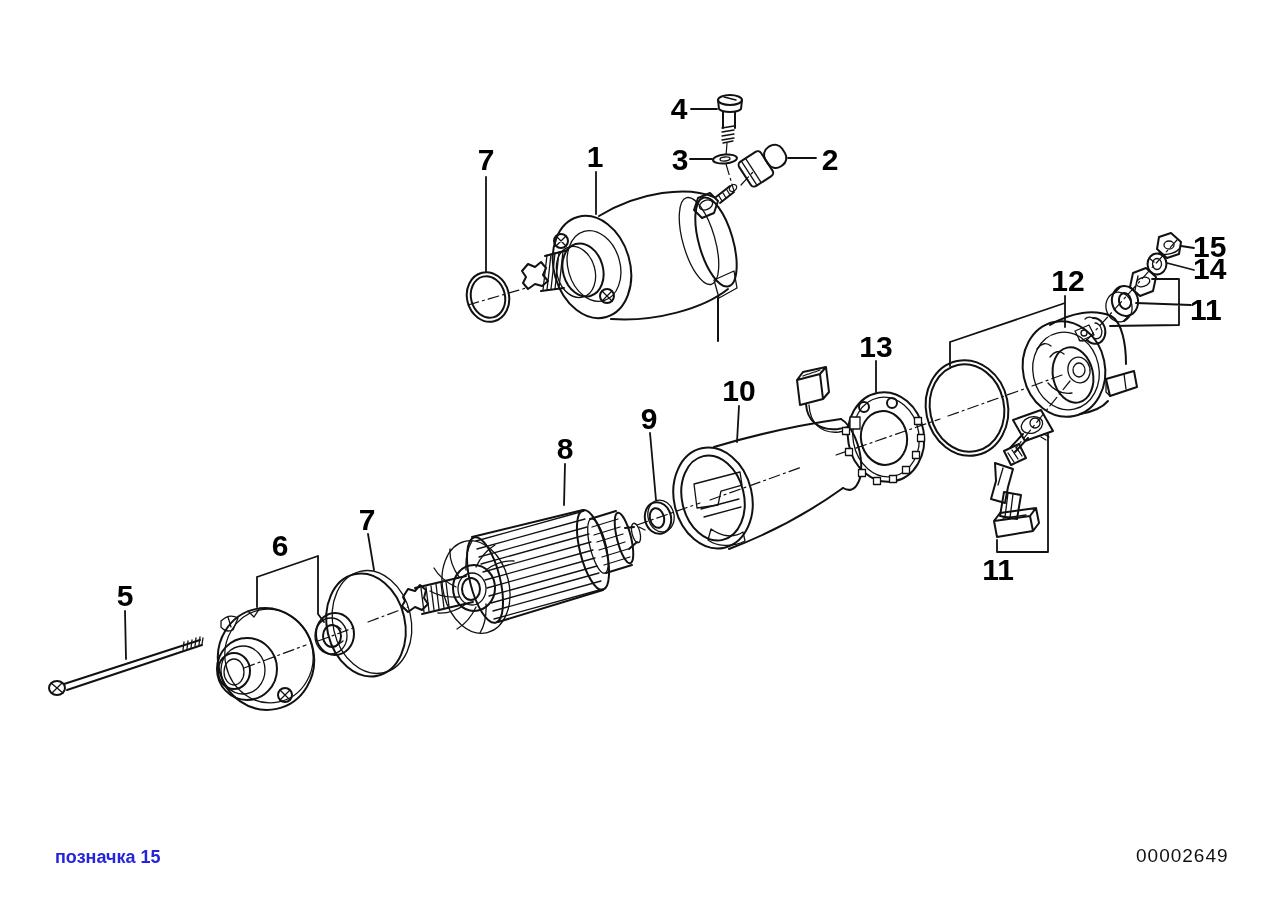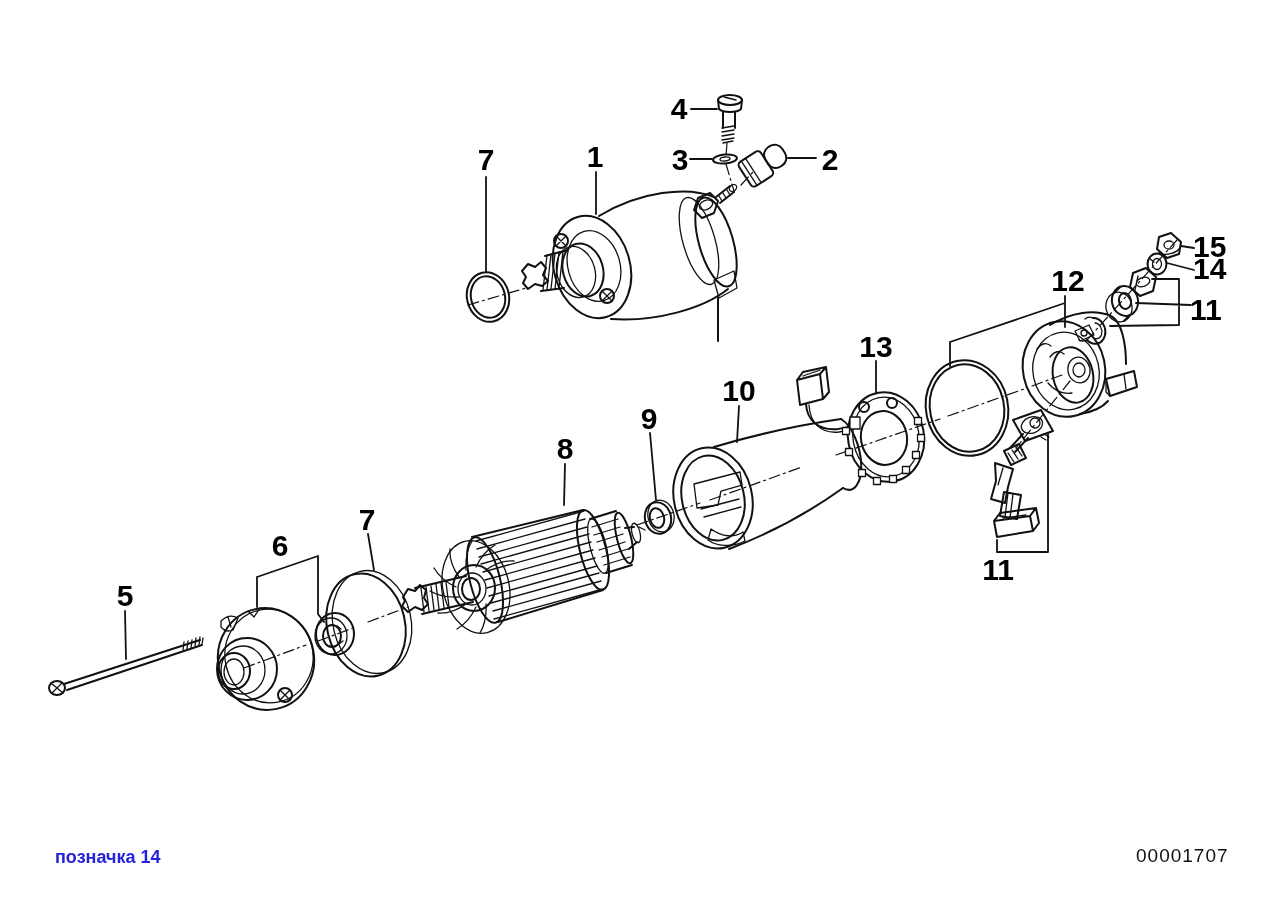--- a/index.html
+++ b/index.html
@@ -370,15 +370,15 @@
     <text class="lbl start" x="1190" y="320">11</text>
     <text class="lbl" x="998" y="580">11</text>
     <text class="lbl" x="1068" y="291">12</text>
     <text class="lbl" x="876" y="357">13</text>
     <text class="lbl start" x="1193" y="279">14</text>
     <text class="lbl start" x="1193" y="257">15</text>
   </g>
 </svg>
 
 
-<div class="mark-link">позначка 14</div>
-<div class="doc-number">00001707</div>
+<div class="mark-link">позначка 15</div>
+<div class="doc-number">00002649</div>
 </div>
 
 </body></html>

